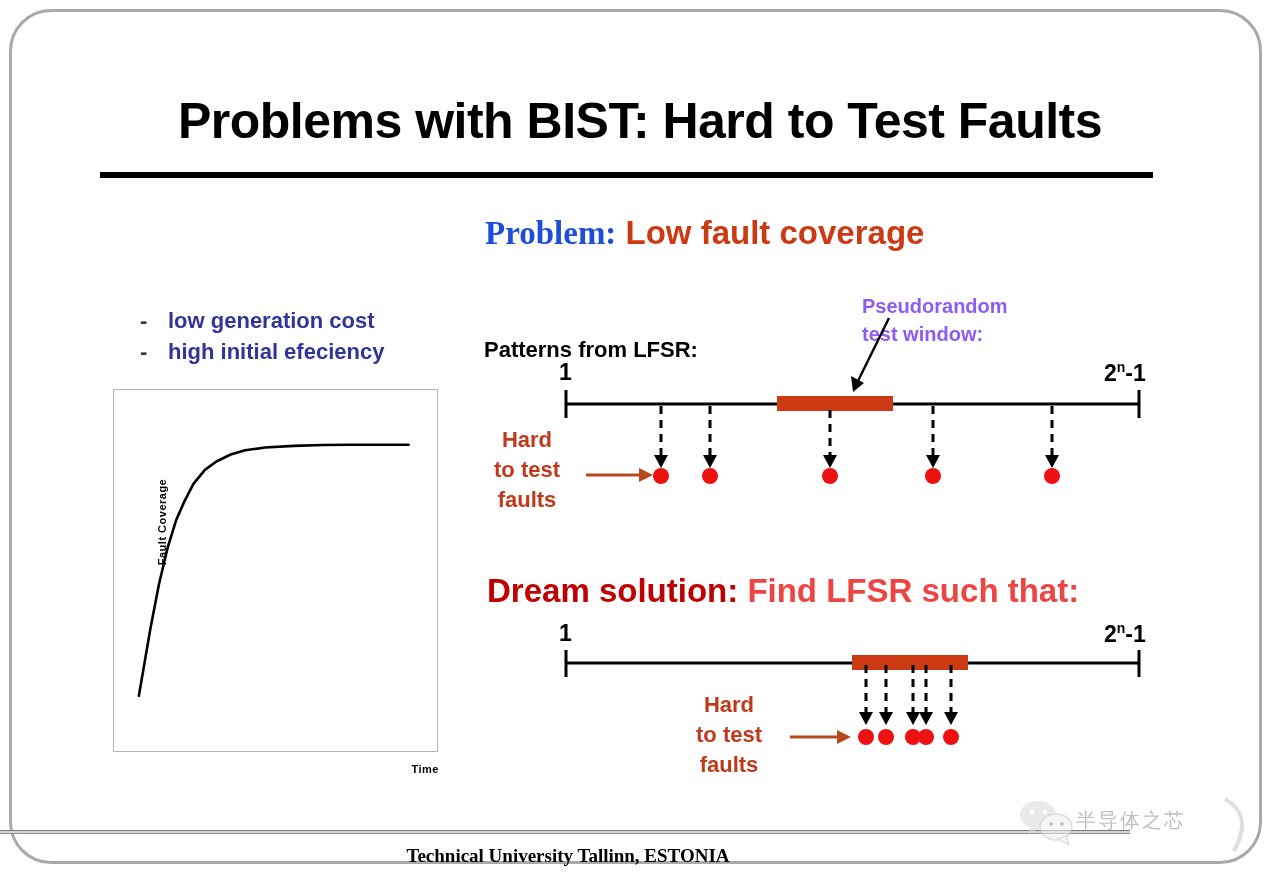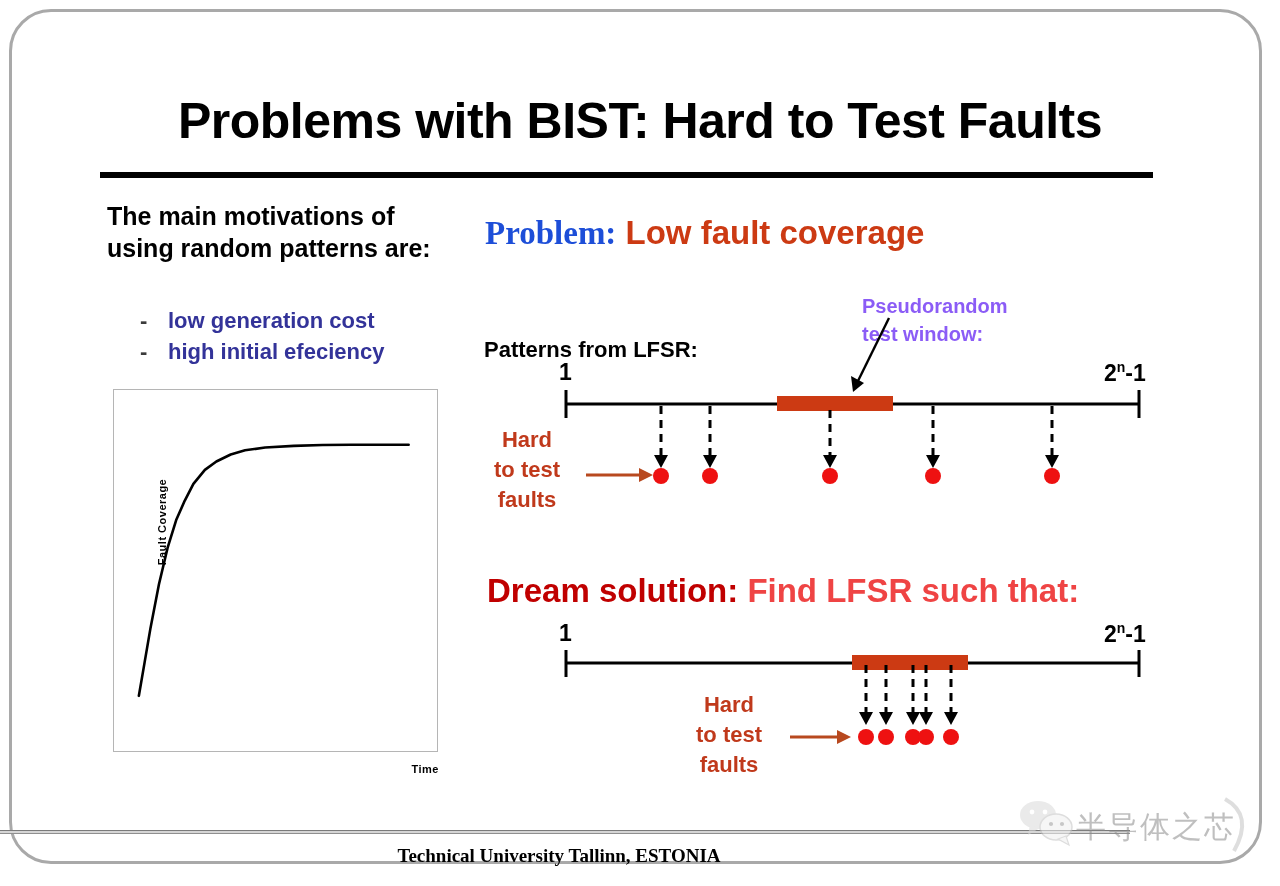--- a/index.html
+++ b/index.html
@@ -188,21 +188,21 @@
   #footer-rule {
     position: absolute;
     left: 0px;
     top: 830px;
     width: 1130px;
     height: 4px;
     background: linear-gradient(to bottom, #7a7a7a 0, #7a7a7a 1px, #d5d5d5 1px, #d5d5d5 3px, #8f8f8f 3px);
   }
   #footer-text {
     position: absolute;
-    left: 4px;
+    left: 13px;
     top: 845px;
     width: 1110px;
     text-align: center;
     font-family: "Liberation Serif", serif;
     font-size: 19px;
     font-weight: bold;
     color: #000000;
     white-space: nowrap;
   }
   
@@ -212,37 +212,36 @@
     top: 793px;
     width: 250px;
     height: 72px;
     opacity: 0.55;
   }
   #watermark-text {
     position: absolute;
     left: 56px;
     top: 14px;
     font-family: "DejaVu Sans", sans-serif;
-    font-size: 30px;
+    font-size: 20px;
     color: #8c8c8c;
     letter-spacing: 2px;
     white-space: nowrap;
   }
 </style>
 </head>
 <body>
 
 <div id="slide">
 
   <div id="slide-frame"></div>
 
   <div id="title">Problems with BIST: Hard to Test Faults</div>
   <div id="title-rule"></div>
 
-  <div id="motivation">The main motivations of using random patterns are:</div>
 
   <div id="bullets">
     <div class="bullet-row">
       <span class="bullet-dash">-</span>
       <span class="bullet-text">low generation cost</span>
     </div>
     <div class="bullet-row">
       <span class="bullet-dash">-</span>
       <span class="bullet-text">high initial efeciency</span>
     </div>

